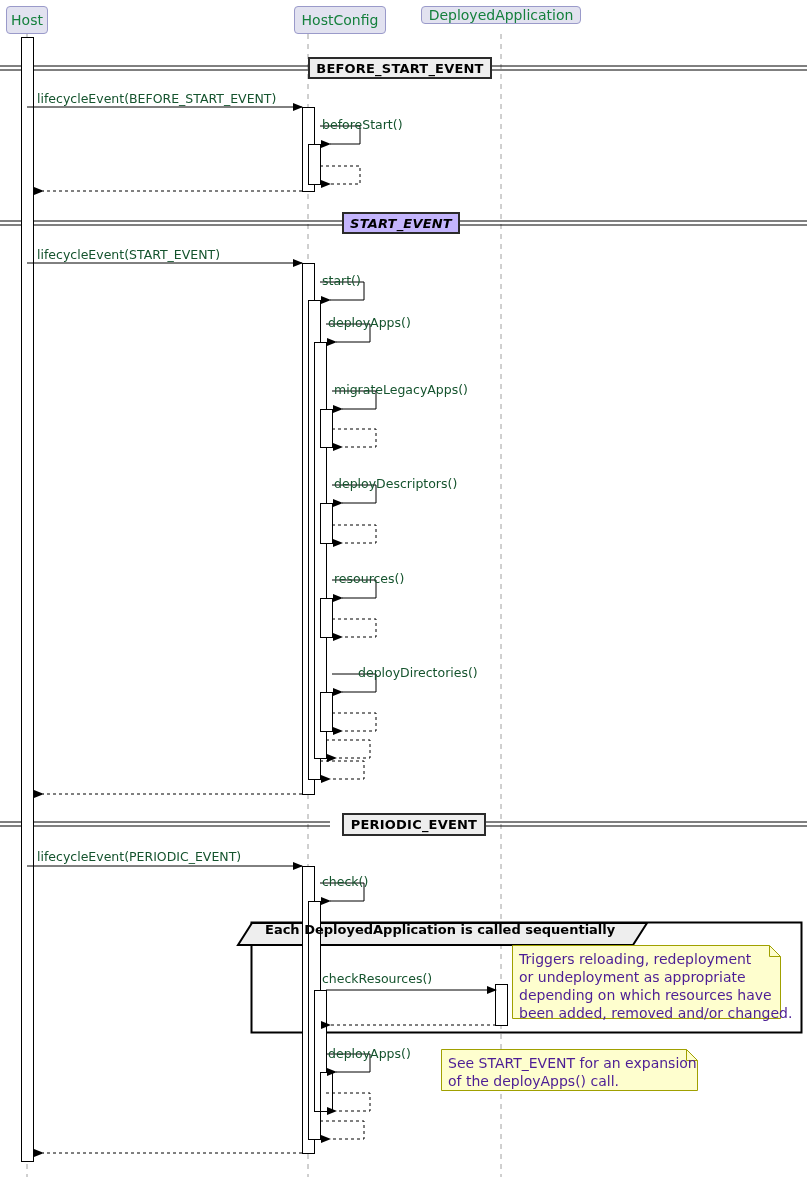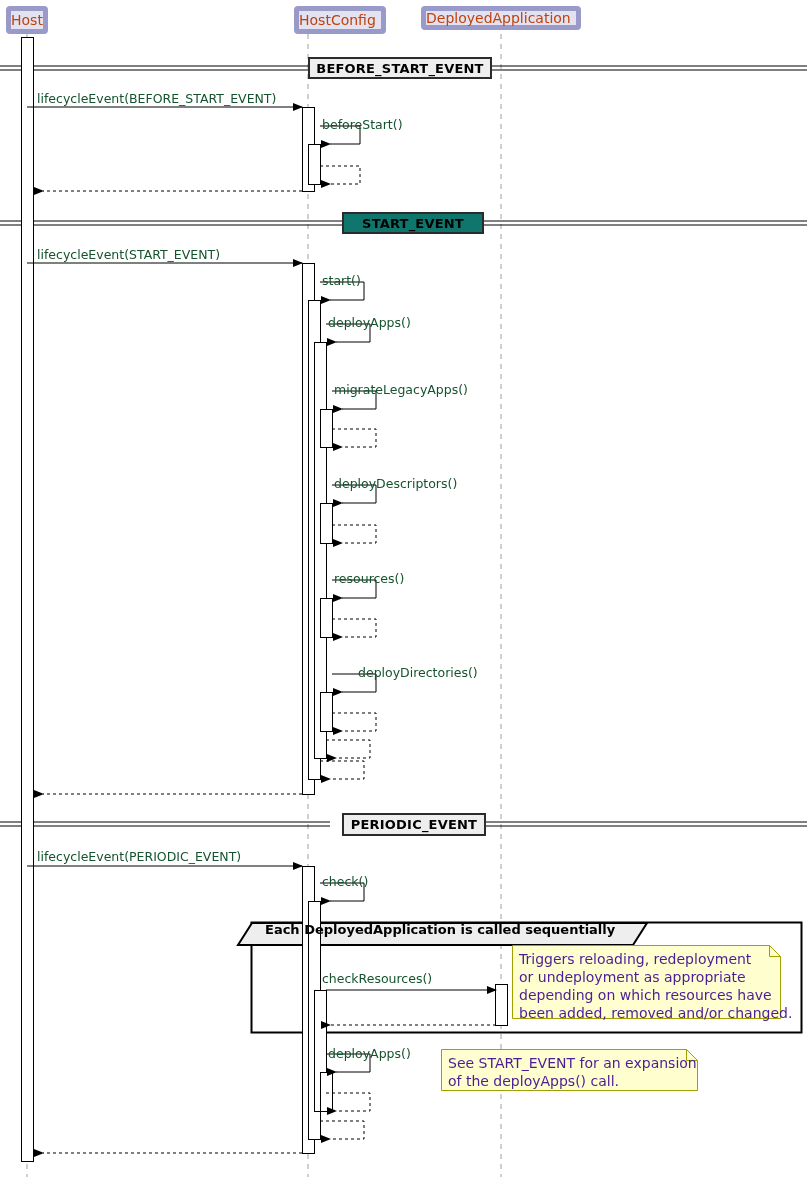--- a/index.html
+++ b/index.html
@@ -1,22 +1,22 @@
 <!DOCTYPE html>
 <html><head>
 <meta charset="utf-8">
 <style>
   html,body{margin:0;padding:0;background:#ffffff;}
   body{width:807px;height:1177px;position:relative;
        font-family:"DejaVu Sans","Liberation Sans",sans-serif;}
   #canvas{position:absolute;left:0;top:0;width:807px;height:1177px;}
   .participant-box{
-    position:absolute;background:#E2E2F0;border:5px solid #14b8a6;
-    border-radius:4px;color:#c2410c;font-size:14px;line-height:1;
-    display:flex;align-items:center;justify-content:flex-start;
+    position:absolute;background:#E2E2F0;border:1px solid #14b8a6;
+    border-radius:4px;color:#15803d;font-size:14px;line-height:1;
+    display:flex;align-items:center;justify-content:center;
     box-sizing:border-box;white-space:nowrap;
   }
   .divider-label{
     position:absolute;background:#EEEEEE;border:2px solid #a3a3a3;
     color:#000;font-size:13px;font-weight:bold;
     display:flex;align-items:center;justify-content:center;
     box-sizing:border-box;white-space:nowrap;letter-spacing:.2px;
   }
   .group-title{
     position:absolute;background:#EEEEEE;color:#000;font-size:13px;
@@ -122,27 +122,27 @@
 </svg>
 
 <div id="overlay"></div>
 
 <div class="participant-box" style="left: 6px; top: 6px; width: 42px; height: 28px; background: rgb(226, 226, 240); border-color: rgb(154, 154, 202);">
     <span>Host</span>
   </div>
 <div class="participant-box" style="left: 262px; top: 6px; width: 92px; height: 28px; background: rgb(226, 226, 240); border-color: rgb(154, 154, 202); margin-left: 32px;">
     <span>HostConfig</span>
   </div>
-<div class="participant-box" style="left: 421px; top: 6px; width: 160px; height: 24px; background: rgb(226, 226, 240); border-color: rgb(154, 154, 202);">
+<div class="participant-box" style="left: 421px; top: 6px; width: 160px; height: 18px; background: rgb(226, 226, 240); border-color: rgb(154, 154, 202);">
     <span>DeployedApplication</span>
   </div>
 <div class="divider-label" style="left: 308px; top: 57px; width: 184px; height: 22px; background: rgb(238, 238, 238); border-color: rgb(43, 43, 43);">
     <span>BEFORE_START_EVENT</span>
   </div>
-<div class="divider-label" style="left: 342px; top: 212px; width: 142px; height: 22px; background: #0f766e; border-color: rgb(43, 43, 43);">
+<div class="divider-label" style="left: 342px; top: 212px; width: 118px; height: 22px; background: #c4b5fd; border-color: rgb(43, 43, 43); font-style: italic;">
     <span>START_EVENT</span>
   </div>
 <div class="divider-label" style="left: 342px; top: 813px; width: 144px; height: 23px; background: rgb(238, 238, 238); border-color: rgb(43, 43, 43);">
     <span>PERIODIC_EVENT</span>
   </div>
 <div class="group-title" style="left: 251px; top: 922px; width: 379px; height: 24px; background: transparent;">
     <span>Each DeployedApplication is called sequentially</span>
   </div>
 <div class="msg-label" style="left: 37px; top: 93px;">lifecycleEvent(BEFORE_START_EVENT)</div>
 <div class="msg-label" style="left: 322px; top: 119px;">beforeStart()</div>

